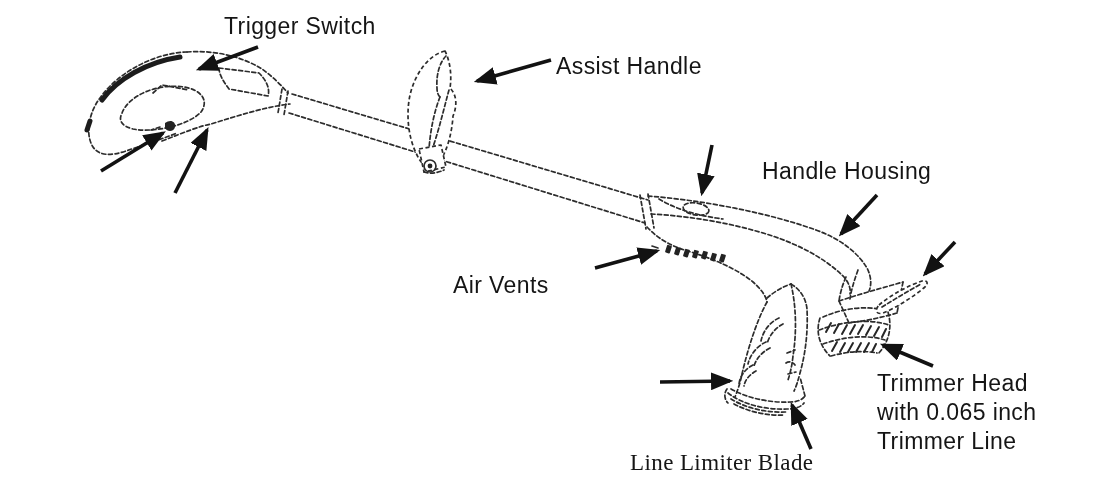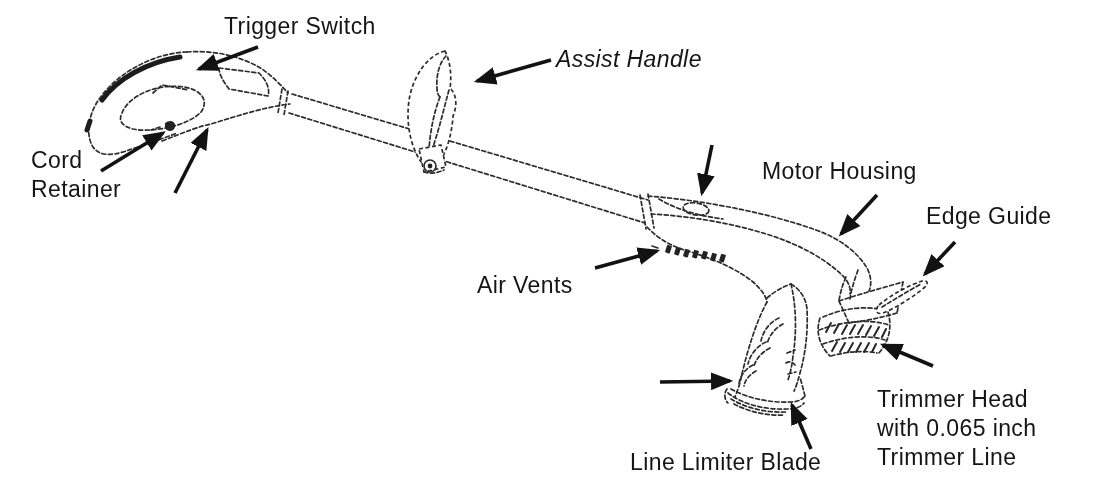--- a/index.html
+++ b/index.html
@@ -162,24 +162,21 @@
       <path class="arrow" marker-end="url(#ah)" d="M877,195 L841,234"></path>
       <path class="arrow" marker-end="url(#ah)" d="M955,242 L925,274"></path>
       <path class="arrow" marker-end="url(#ah)" d="M595,268 L657,251"></path>
       <path class="arrow" marker-end="url(#ah)" d="M660,382 L730,381"></path>
       <path class="arrow" marker-end="url(#ah)" d="M933,366 L883,345"></path>
       <path class="arrow" marker-end="url(#ah)" d="M811,449 L792,405"></path>
     </g>
   </svg>
 
   <div class="lbl" style="left:224px;top:12px;">Trigger Switch</div>
-  <div class="lbl" style="left:556px;top:45px;font-style:italic;">Assist Handle</div>
-  <div class="lbl" style="left:31px;top:146px;">Cord
-Retainer</div>
-  <div class="lbl" style="left:762px;top:157px;">Motor Housing</div>
-  <div class="lbl" style="left:926px;top:202px;">Edge Guide</div>
-  <div class="lbl" style="left:477px;top:271px;text-align:center;">Air Vents</div>
-  <div class="lbl" style="left:877px;top:369px;margin-top:16px;">Trimmer Head
+  <div class="lbl" style="left:556px;top:52px;">Assist Handle</div>
+  <div class="lbl" style="left:762px;top:157px;">Handle Housing</div>
+  <div class="lbl" style="left:453px;top:271px;text-align:center;">Air Vents</div>
+  <div class="lbl" style="left:877px;top:369px;">Trimmer Head
 with 0.065 inch
 Trimmer Line</div>
-  <div class="lbl" style="left:630px;top:448px;">Line Limiter Blade</div>
+  <div class="lbl" style="left:630px;top:448px;font-family:Liberation Serif, serif;">Line Limiter Blade</div>
 
 </div>
 
 </body></html>

